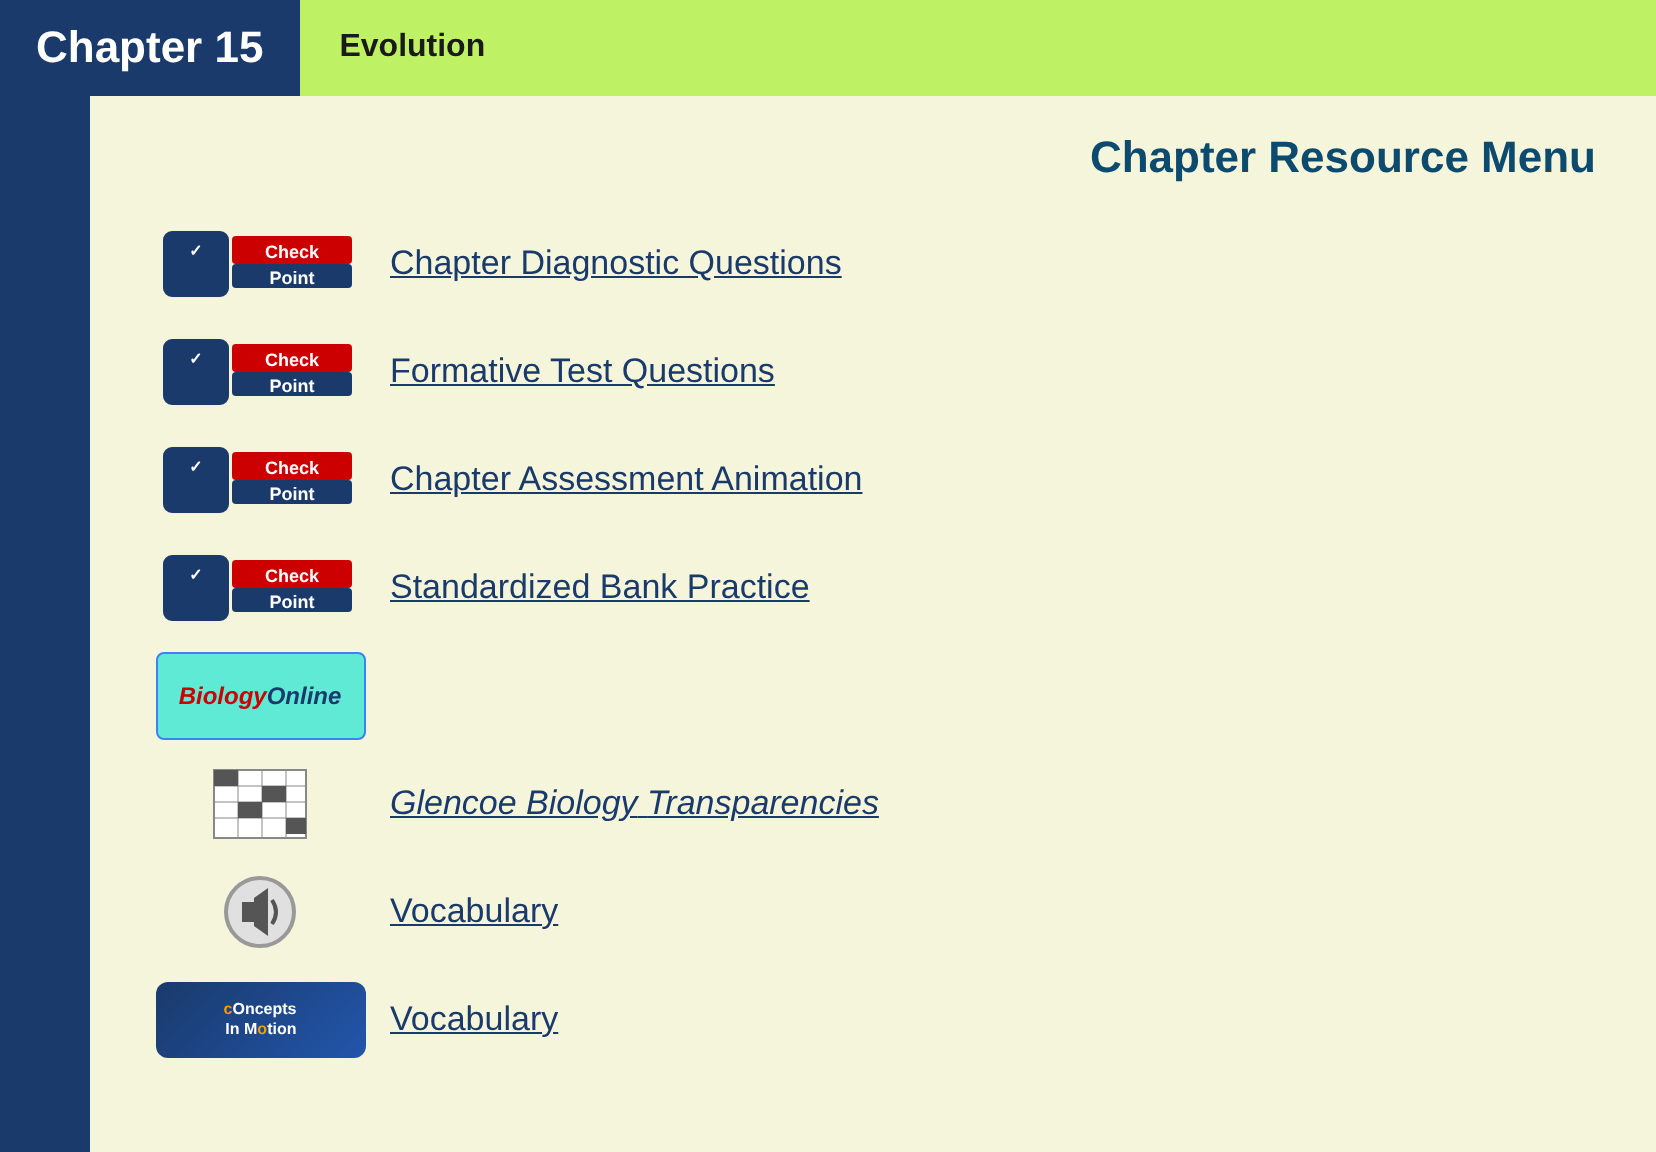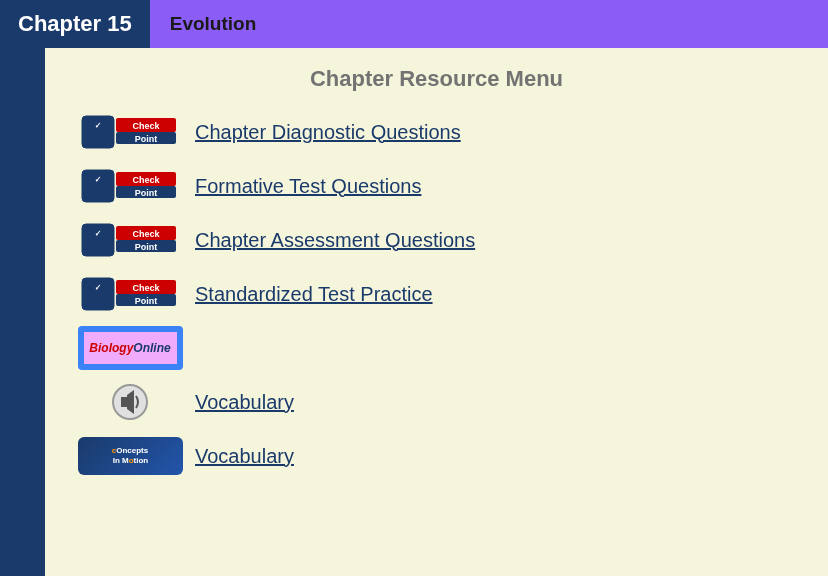--- a/index.html
+++ b/index.html
@@ -32,23 +32,23 @@
       color: white;
       font-size: 22px;
       font-weight: bold;
       padding: 0 18px;
       height: 100%;
       display: flex;
       align-items: center;
     }
 
     .evolution-label {
-      background: #8b5cf6;
+      background: #bef264;
       color: #1a1a1a;
-      font-size: 19px;
+      font-size: 16px;
       font-weight: bold;
       padding: 0 20px;
       height: 100%;
       display: flex;
       align-items: center;
       flex: 1;
     }
 
     
     .main-content {
@@ -69,22 +69,22 @@
       background: #f5f5dc;
       padding: 18px 30px 10px 30px;
       display: flex;
       flex-direction: column;
       position: relative;
     }
 
     .page-title {
       font-size: 22px;
       font-weight: bold;
-      color: #737373;
-      text-align: center;
+      color: #0c4a6e;
+      text-align: right;
       margin-bottom: 18px;
     }
 
     
     .menu-list {
       list-style: none;
       flex: 1;
     }
 
     .menu-item {
@@ -99,36 +99,36 @@
       min-width: 110px;
       display: flex;
       align-items: center;
       justify-content: center;
       margin-right: 10px;
     }
 
     .menu-link {
       color: #1a3a6b;
       text-decoration: underline;
-      font-size: 20px;
+      font-size: 17px;
       cursor: pointer;
     }
 
     
     .checkpoint-badge {
       width: 100px;
       height: 36px;
     }
 
     
     .bio-online-icon {
       width: 105px;
       height: 44px;
-      background: #f0abfc;
-      border: 6px solid #3b82f6;
+      background: #5eead4;
+      border: 1px solid #3b82f6;
       border-radius: 4px;
       display: flex;
       align-items: center;
       justify-content: center;
       font-size: 11px;
       font-weight: bold;
     }
 
     .bio-text {
       color: #1a3a6b;
@@ -191,47 +191,69 @@
           <div class="menu-icon">
             <svg class="checkpoint-badge" viewBox="0 0 100 36">
               <rect x="2" y="2" width="32" height="32" rx="4" fill="#1a3a6b" stroke="#1a3a6b" stroke-width="1"></rect>
               <text x="18" y="14" font-size="8" fill="white" text-anchor="middle" font-weight="bold">✓</text>
               <rect x="36" y="4" width="60" height="14" rx="2" fill="#cc0000"></rect>
               <text x="66" y="15" font-size="9" fill="white" text-anchor="middle" font-weight="bold">Check</text>
               <rect x="36" y="18" width="60" height="12" rx="2" fill="#1a3a6b"></rect>
               <text x="66" y="28" font-size="9" fill="white" text-anchor="middle" font-weight="bold">Point</text>
             </svg>
           </div>
-          <a class="menu-link">Chapter Assessment Questions</a>
-        </li>
-
-        <li class="menu-item">
-          <div class="menu-icon">
-            <svg class="checkpoint-badge" viewBox="0 0 100 36">
-              <rect x="2" y="2" width="32" height="32" rx="4" fill="#1a3a6b" stroke="#1a3a6b" stroke-width="1"></rect>
-              <text x="18" y="14" font-size="8" fill="white" text-anchor="middle" font-weight="bold">✓</text>
-              <rect x="36" y="4" width="60" height="14" rx="2" fill="#cc0000"></rect>
-              <text x="66" y="15" font-size="9" fill="white" text-anchor="middle" font-weight="bold">Check</text>
-              <rect x="36" y="18" width="60" height="12" rx="2" fill="#1a3a6b"></rect>
-              <text x="66" y="28" font-size="9" fill="white" text-anchor="middle" font-weight="bold">Point</text>
-            </svg>
-          </div>
-          <a class="menu-link">Standardized Test Practice</a>
+          <a class="menu-link">Chapter Assessment Animation</a>
+        </li>
+
+        <li class="menu-item">
+          <div class="menu-icon">
+            <svg class="checkpoint-badge" viewBox="0 0 100 36">
+              <rect x="2" y="2" width="32" height="32" rx="4" fill="#1a3a6b" stroke="#1a3a6b" stroke-width="1"></rect>
+              <text x="18" y="14" font-size="8" fill="white" text-anchor="middle" font-weight="bold">✓</text>
+              <rect x="36" y="4" width="60" height="14" rx="2" fill="#cc0000"></rect>
+              <text x="66" y="15" font-size="9" fill="white" text-anchor="middle" font-weight="bold">Check</text>
+              <rect x="36" y="18" width="60" height="12" rx="2" fill="#1a3a6b"></rect>
+              <text x="66" y="28" font-size="9" fill="white" text-anchor="middle" font-weight="bold">Point</text>
+            </svg>
+          </div>
+          <a class="menu-link">Standardized Bank Practice</a>
         </li>
 
         <li class="menu-item">
           <div class="menu-icon">
             <div class="bio-online-icon">
               <div>
                 <span class="bio-text"><span>Biology</span>Online</span>
               </div>
             </div>
           </div>
         </li>
 
+        <li class="menu-item">
+          <div class="menu-icon">
+            <svg width="50" height="38" viewBox="0 0 50 38">
+              <rect x="2" y="2" width="46" height="34" fill="white" stroke="#888" stroke-width="1"></rect>
+
+              <line x1="2" y1="10" x2="48" y2="10" stroke="#888" stroke-width="0.5"></line>
+              <line x1="2" y1="18" x2="48" y2="18" stroke="#888" stroke-width="0.5"></line>
+              <line x1="2" y1="26" x2="48" y2="26" stroke="#888" stroke-width="0.5"></line>
+              <line x1="14" y1="2" x2="14" y2="36" stroke="#888" stroke-width="0.5"></line>
+              <line x1="26" y1="2" x2="26" y2="36" stroke="#888" stroke-width="0.5"></line>
+              <line x1="38" y1="2" x2="38" y2="36" stroke="#888" stroke-width="0.5"></line>
+
+              <rect x="2" y="2" width="12" height="8" fill="#555"></rect>
+              <rect x="26" y="10" width="12" height="8" fill="#555"></rect>
+              <rect x="14" y="18" width="12" height="8" fill="#555"></rect>
+              <rect x="38" y="26" width="10" height="8" fill="#555"></rect>
+            </svg>
+          </div>
+          <a class="menu-link" style="font-style:italic;">
+            <em>Glencoe Biology</em> <span>Transparencies</span>
+          </a>
+        </li>
 
 
         <li class="menu-item">
           <div class="menu-icon">
             <svg width="40" height="40" viewBox="0 0 40 40">
               <circle cx="20" cy="20" r="17" fill="#e0e0e0" stroke="#999" stroke-width="2"></circle>
 
               <rect x="11" y="15" width="6" height="10" fill="#555"></rect>
               <polygon points="17,13 24,8 24,32 17,27" fill="#555"></polygon>
 

